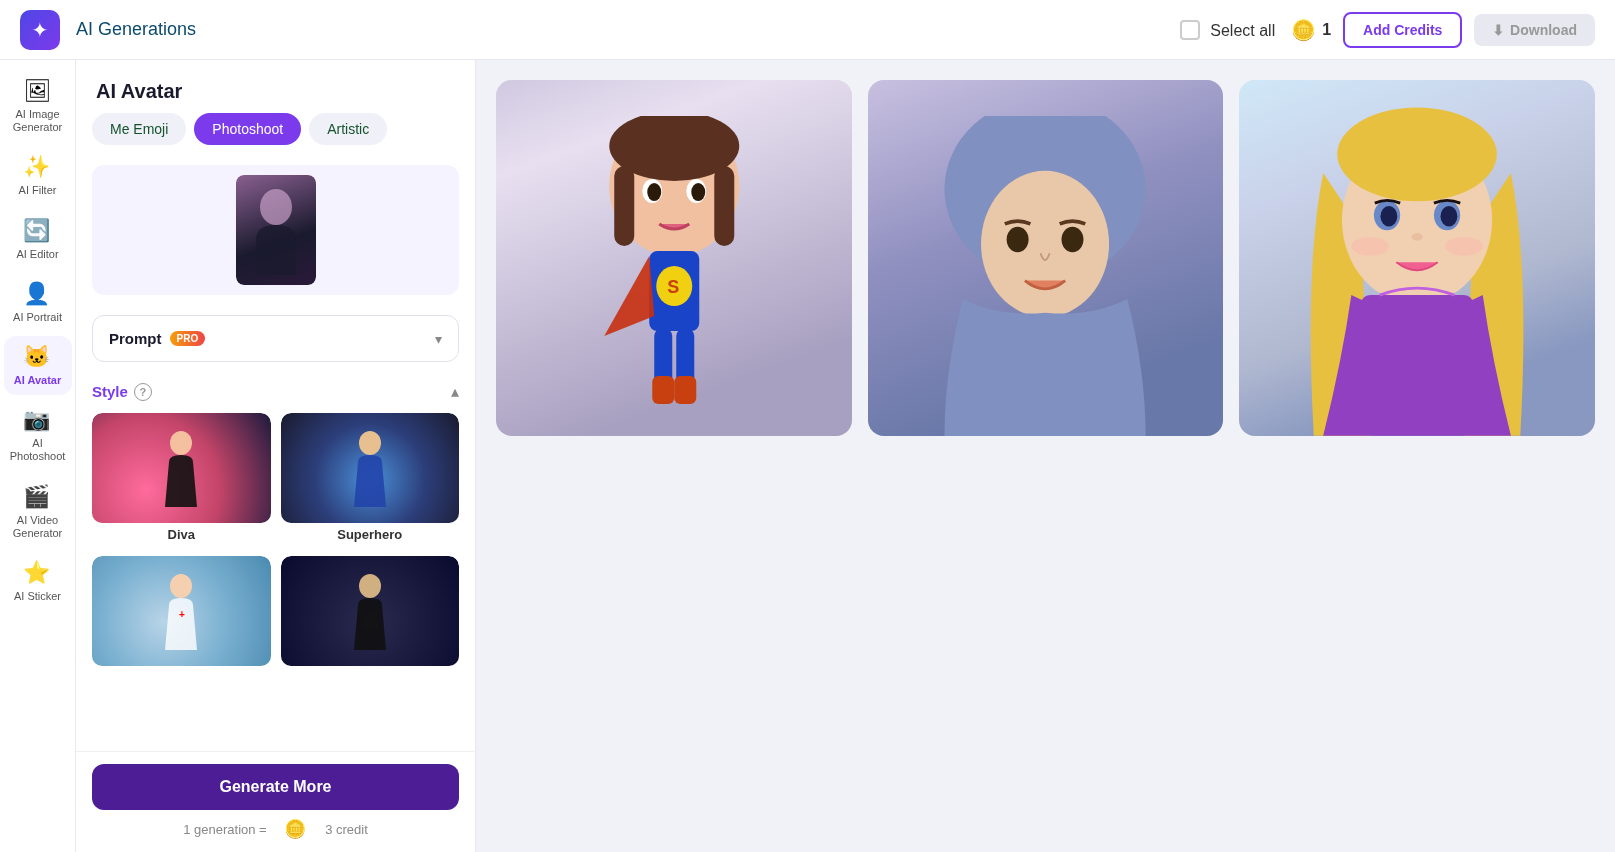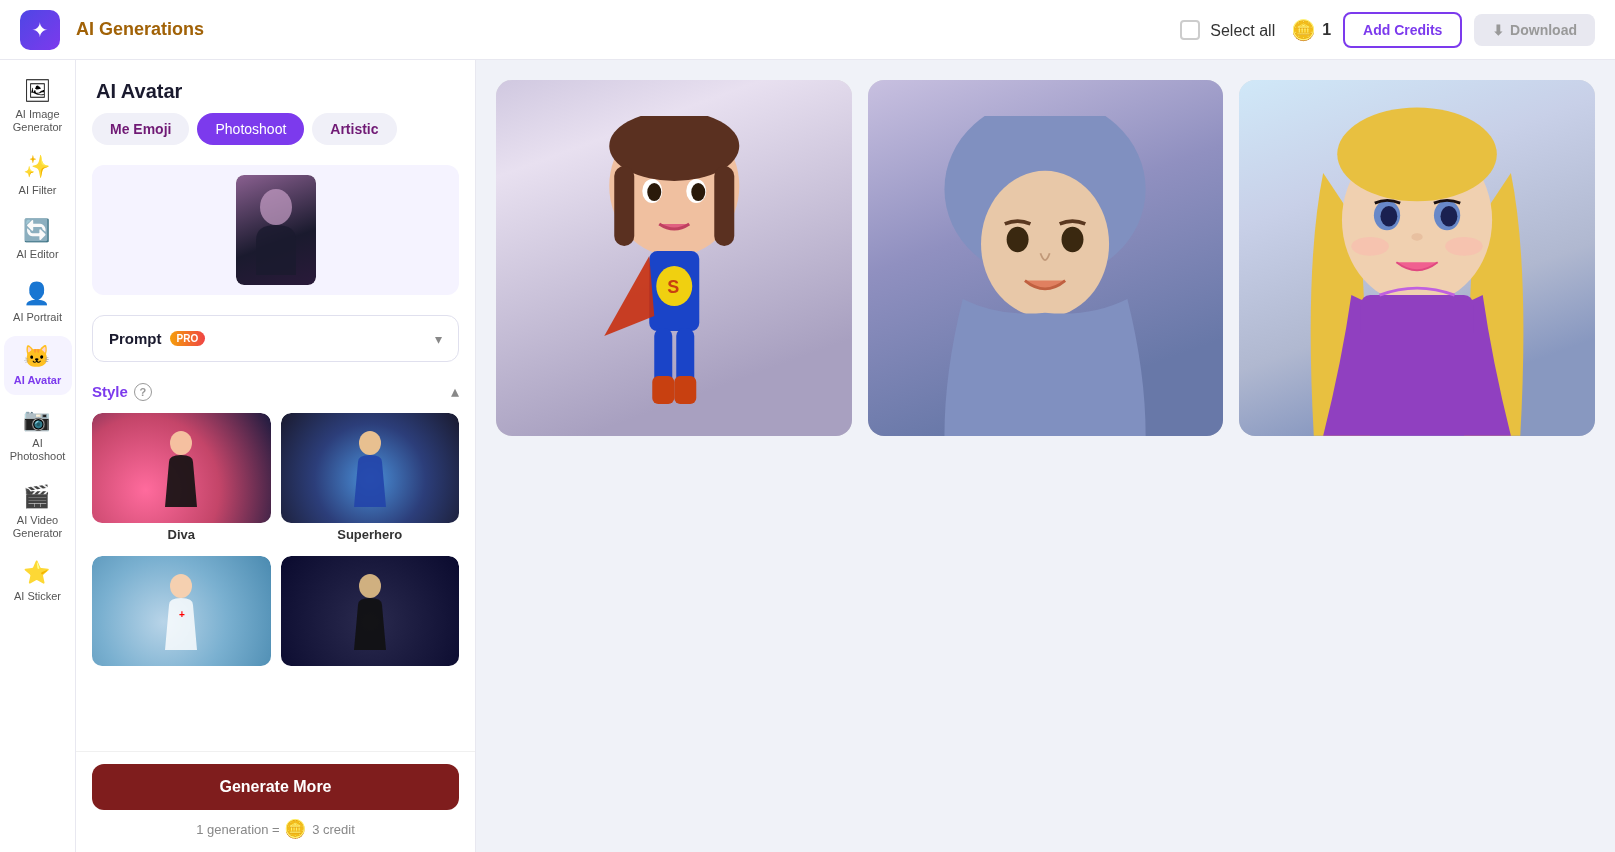--- a/index.html
+++ b/index.html
@@ -10,21 +10,21 @@
       display: flex; align-items: center; height: 60px;
       background: #fff; border-bottom: 1px solid #e8e8f0;
       padding: 0 20px; gap: 16px; flex-shrink: 0;
     }
     .topbar-logo {
       width: 40px; height: 40px; background: linear-gradient(135deg, #4f46e5, #7c3aed);
       border-radius: 10px; display: flex; align-items: center; justify-content: center;
       color: white; font-size: 20px; flex-shrink: 0;
     }
     .topbar-title {
-      font-size: 18px; font-weight: 700; color: #a16207;
+      font-size: 18px; font-weight: 400; color: #0c4a6e;
       flex: 1;
     }
     .topbar-center {
       display: flex; align-items: flex-end; gap: 10px;
     }
     .select-all-checkbox {
       width: 20px; height: 20px; border: 2px solid #ccc; border-radius: 4px;
       cursor: pointer; background: #fff;
     }
     .select-all-label { font-size: 16px; color: #333; }
@@ -76,21 +76,21 @@
     }
     .tabs-row {
       display: flex; align-items: center; padding: 0 16px 10px; gap: 8px;
       overflow-x: auto;
     }
     .tab-btn {
       padding: 8px 18px; border-radius: 20px; font-size: 14px; font-weight: 500;
       cursor: pointer; border: none; white-space: nowrap;
     }
     .tab-btn.active { background: #7c3aed; color: #fff; }
-    .tab-btn.inactive { background: #f0f0f8; color: #701a75; font-weight: bold; }
+    .tab-btn.inactive { background: #f0f0f8; color: #14532d; }
 
     
     .upload-area {
       margin: 10px 16px; border-radius: 12px; overflow: hidden;
       background: #f5f3ff; height: 130px; display: flex; align-items: center;
       justify-content: center; position: relative;
     }
     .preview-placeholder {
       width: 80px; height: 110px; background: #ddd; border-radius: 8px;
       position: absolute; left: 50%; transform: translateX(-50%);
@@ -148,27 +148,27 @@
       text-align: center; font-size: 13px; color: #333; font-weight: 700;
       padding: 4px 0;
     }
 
     
     .generate-section {
       padding: 12px 16px; border-top: 1px solid #f0f0f0; background: #fff;
       margin-top: auto;
     }
     .generate-btn {
-      width: 100%; padding: 14px; background: #7f1d1d; color: #fff;
+      width: 100%; padding: 14px; background: #4c1d95; color: #fff;
       border: none; border-radius: 12px; font-size: 16px; font-weight: 600;
       cursor: pointer;
     }
     .credit-note {
       text-align: center; font-size: 13px; color: #888; margin-top: 8px;
-      display: flex; align-items: center; justify-content: center; gap: 5px;
+      display: flex; align-items: center; justify-content: center; gap: 18px;
     }
 
     
     .content-area {
       flex: 1; background: #f0f2f8; padding: 20px; overflow-y: auto;
     }
     .images-grid {
       display: grid; grid-template-columns: repeat(3, 1fr); gap: 16px;
     }
     .image-card {

